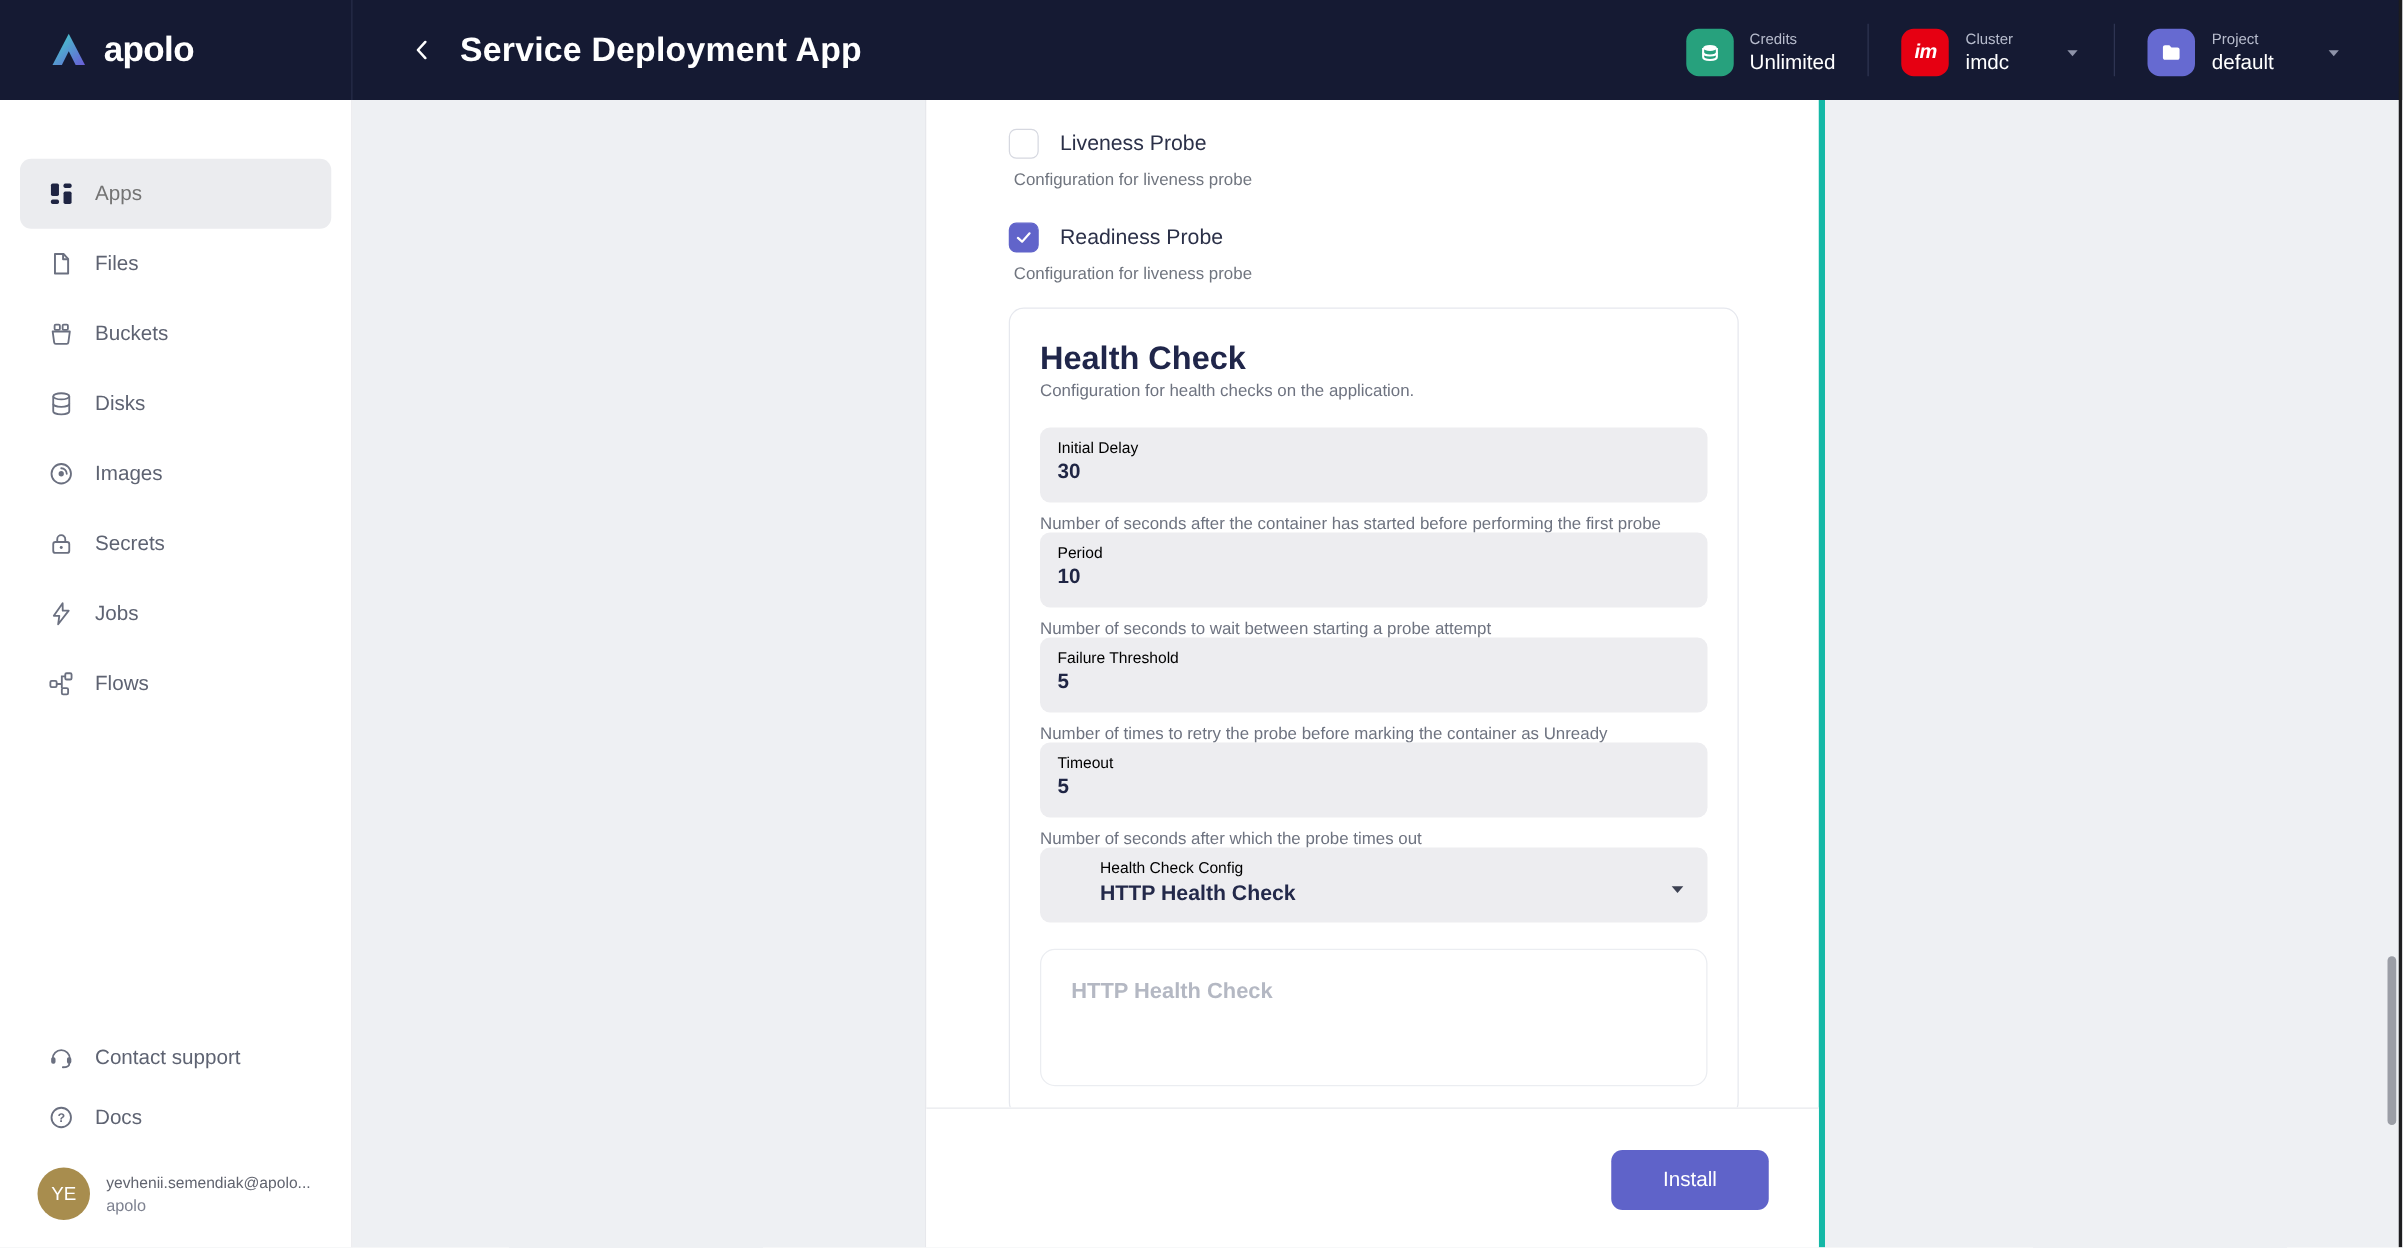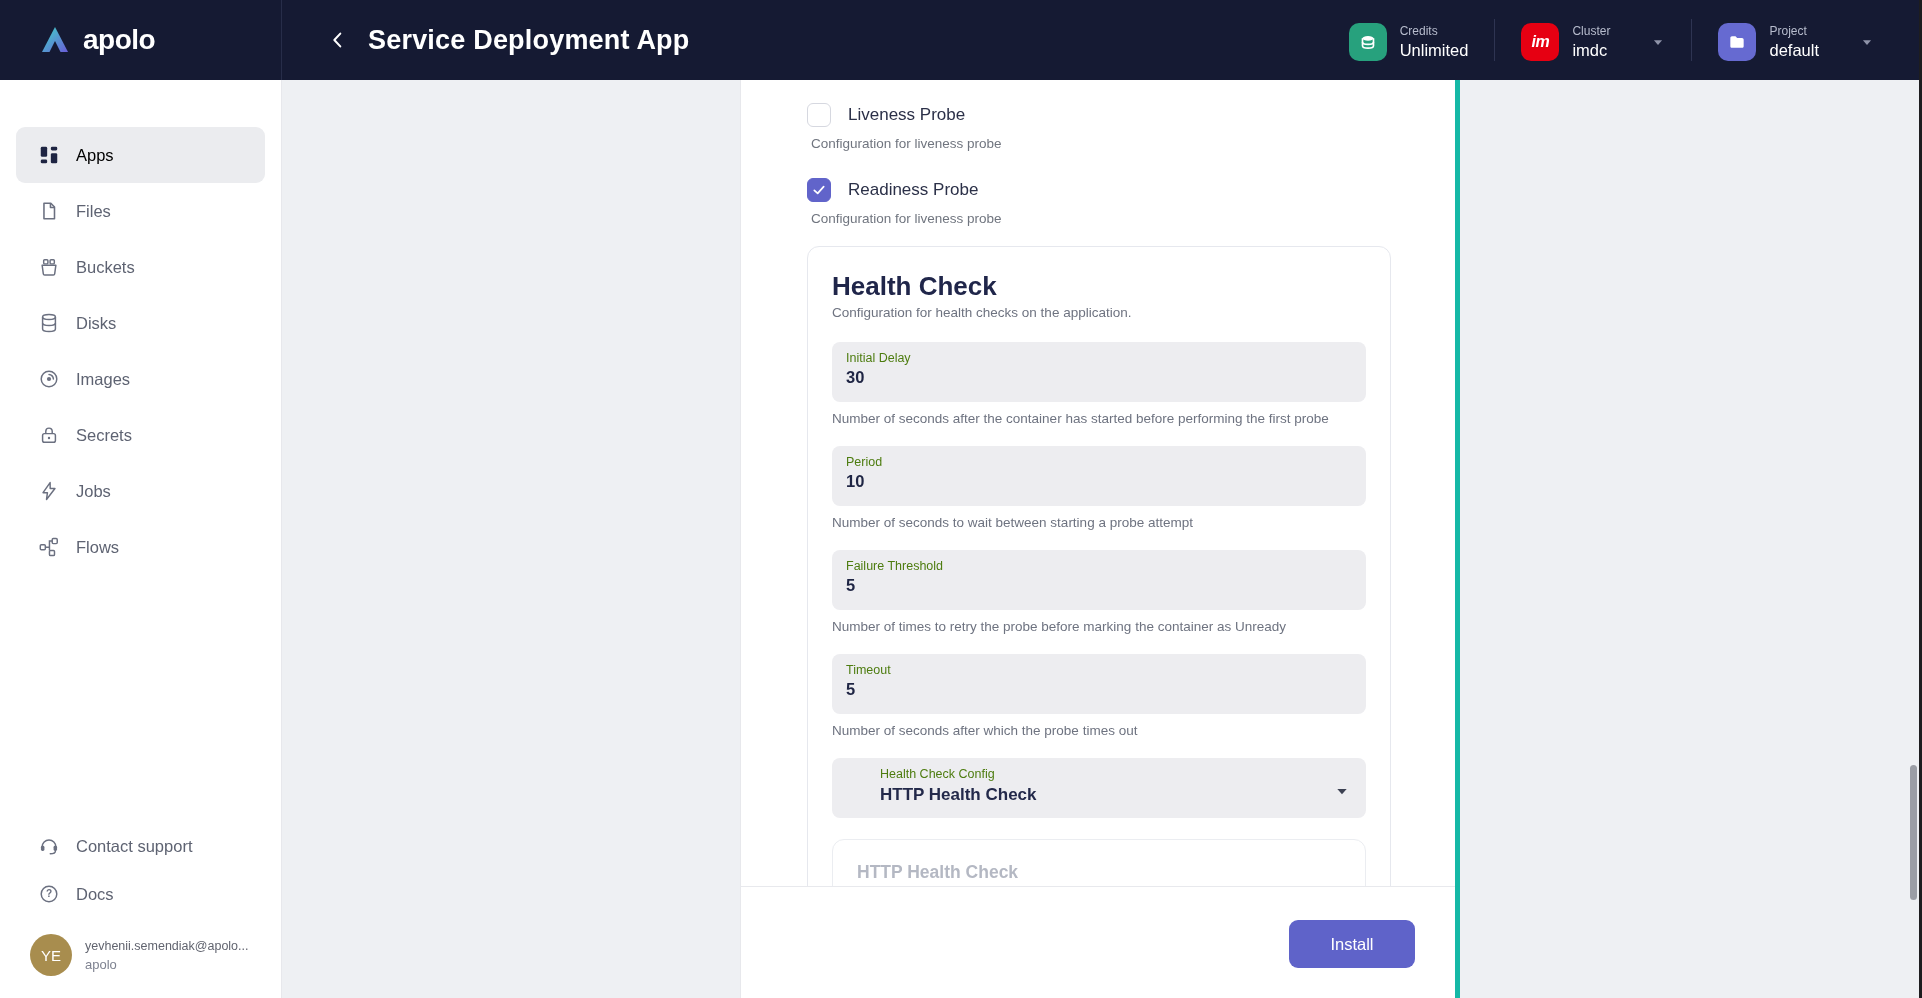--- a/index.html
+++ b/index.html
@@ -22,21 +22,21 @@
   .chip-label { font-size:12px; color:#b7bccd; margin-bottom:3px; }
   .chip-value { font-size:16.5px; color:#fff; }
   .chip-chevron { margin-left:28px; color:#8e93a9; display:flex; }
   .top-divider { width:1px; height:42px; background:#2e3452; margin:0 26px; }
 
   
   .sidebar { position:absolute; top:80px; left:0; width:282px; bottom:0; background:#fff; border-right:1px solid #e7e8ec; }
   .nav { padding-top:47px; }
   .nav-item { height:56px; margin:0 16px; border-radius:9px; display:flex; align-items:center; padding-left:22px; gap:16px; color:#5e6372; font-size:16.5px; cursor:pointer; }
   .nav-item svg { color:#6b7080; flex:0 0 22px; }
-  .nav-item.active { background:#ebecef; color:#000000; font-weight:500; }
+  .nav-item.active { background:#ebecef; color:#737373; font-weight:500; }
   .nav-item.active svg { color:#1e2442; }
   .sidebar-bottom { position:absolute; bottom:22px; left:0; right:0; }
   .side-link { height:48px; margin:0 16px; display:flex; align-items:center; padding-left:22px; gap:16px; color:#5e6372; font-size:16.5px; cursor:pointer; }
   .side-link svg { color:#6b7080; flex:0 0 22px; }
   .user-block { display:flex; align-items:center; gap:13px; margin:16px 16px 0; padding-left:14px; cursor:pointer; }
   .avatar { width:42px; height:42px; border-radius:50%; background:#a88d4e; color:#fff; font-size:15px; display:flex; align-items:center; justify-content:center; flex:0 0 42px; }
   .user-email { font-size:12.5px; color:#61646f; }
   .user-org { font-size:13px; color:#7e8290; margin-top:4px; }
 
   
@@ -48,23 +48,23 @@
   .check-row.second { margin-top:27px; }
   .checkbox { width:24px; height:24px; border-radius:6px; border:1.5px solid #d6d8e0; background:#fff; cursor:pointer; flex:0 0 24px; }
   .checkbox.checked { background:#6164ca; border-color:#6164ca; display:flex; align-items:center; justify-content:center; }
   .check-label { font-size:17px; color:#2b3048; }
   .check-helper { margin:9px 0 0 4px; font-size:13.5px; color:#70757f; }
 
   .card { margin-top:20px; border:1px solid #e6e8ee; border-radius:12px; padding:27px 24px 24px; }
   .card-title { font-size:26px; font-weight:700; color:#20264a; line-height:24px; }
   .card-sub { margin-top:7px; font-size:13.5px; color:#6e7380; }
 
-  .field { margin-top:20px; background:#ededf0; border-radius:8px; height:60px; padding:9px 16px 0 14px; position:relative; cursor:text; }
+  .field { background:#ededf0; border-radius:8px; height:60px; padding:9px 16px 0 14px; position:relative; cursor:text; }
   .field.first { margin-top:22px; }
-  .field-label { font-size:12.5px; color:#4d7c0f; display:block; }
+  .field-label { font-size:12.5px; color:#000000; display:block; }
   .field-input { border:0; background:transparent; outline:none; font-family:inherit; font-size:16.5px; font-weight:600; color:#1f2544; width:100%; padding-top:3px; }
   .field-helper { margin-top:9px; font-size:13.5px; color:#6e7380; }
   .field.select { cursor:pointer;padding-left:48px; }
   .select-value { font-size:17px; font-weight:700; color:#23294a; margin-top:4px; }
   .select-chevron { position:absolute; right:16px; top:25px; color:#3c4152; }
 
   .nested-card { margin-top:21px; border:1px solid #ebedf1; border-radius:12px; height:110px; padding:22px 24px; }
   .nested-title { font-size:17.5px; font-weight:700; color:#b4b8c3; }
 
   .panel-footer { position:absolute; left:0; right:0; bottom:0; height:112px; background:#fff; border-top:1px solid #e8e9ed; }

